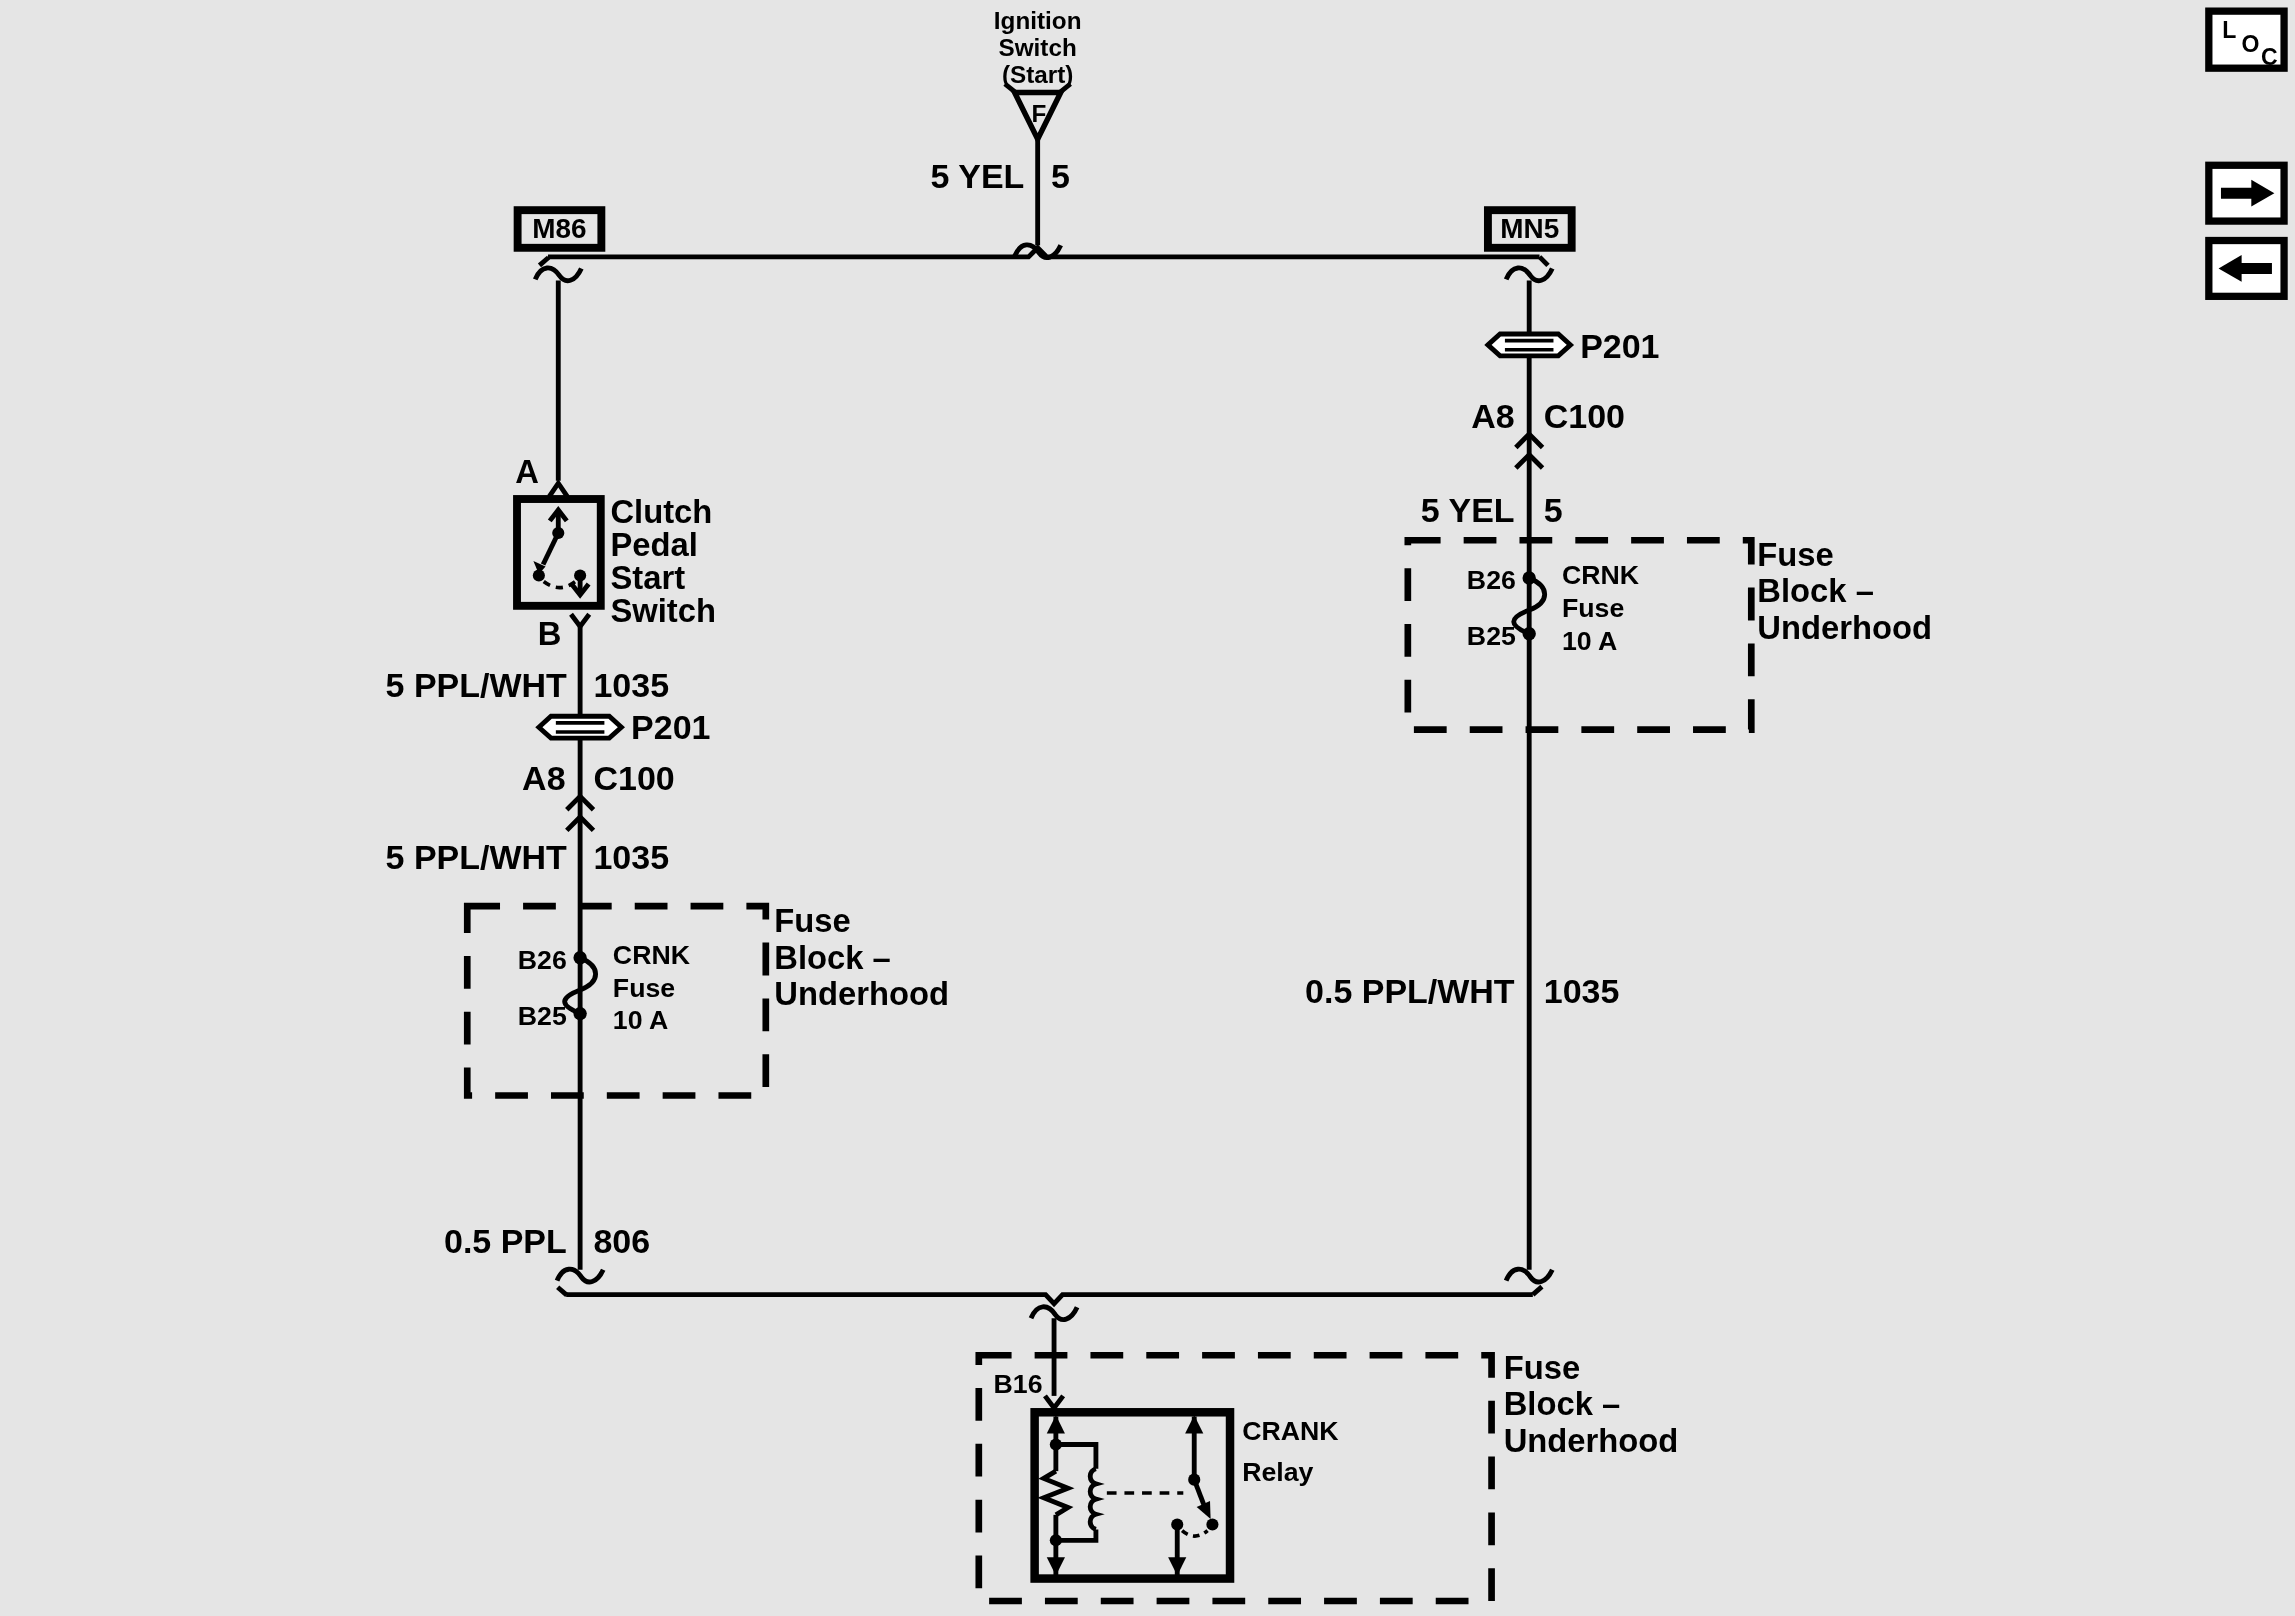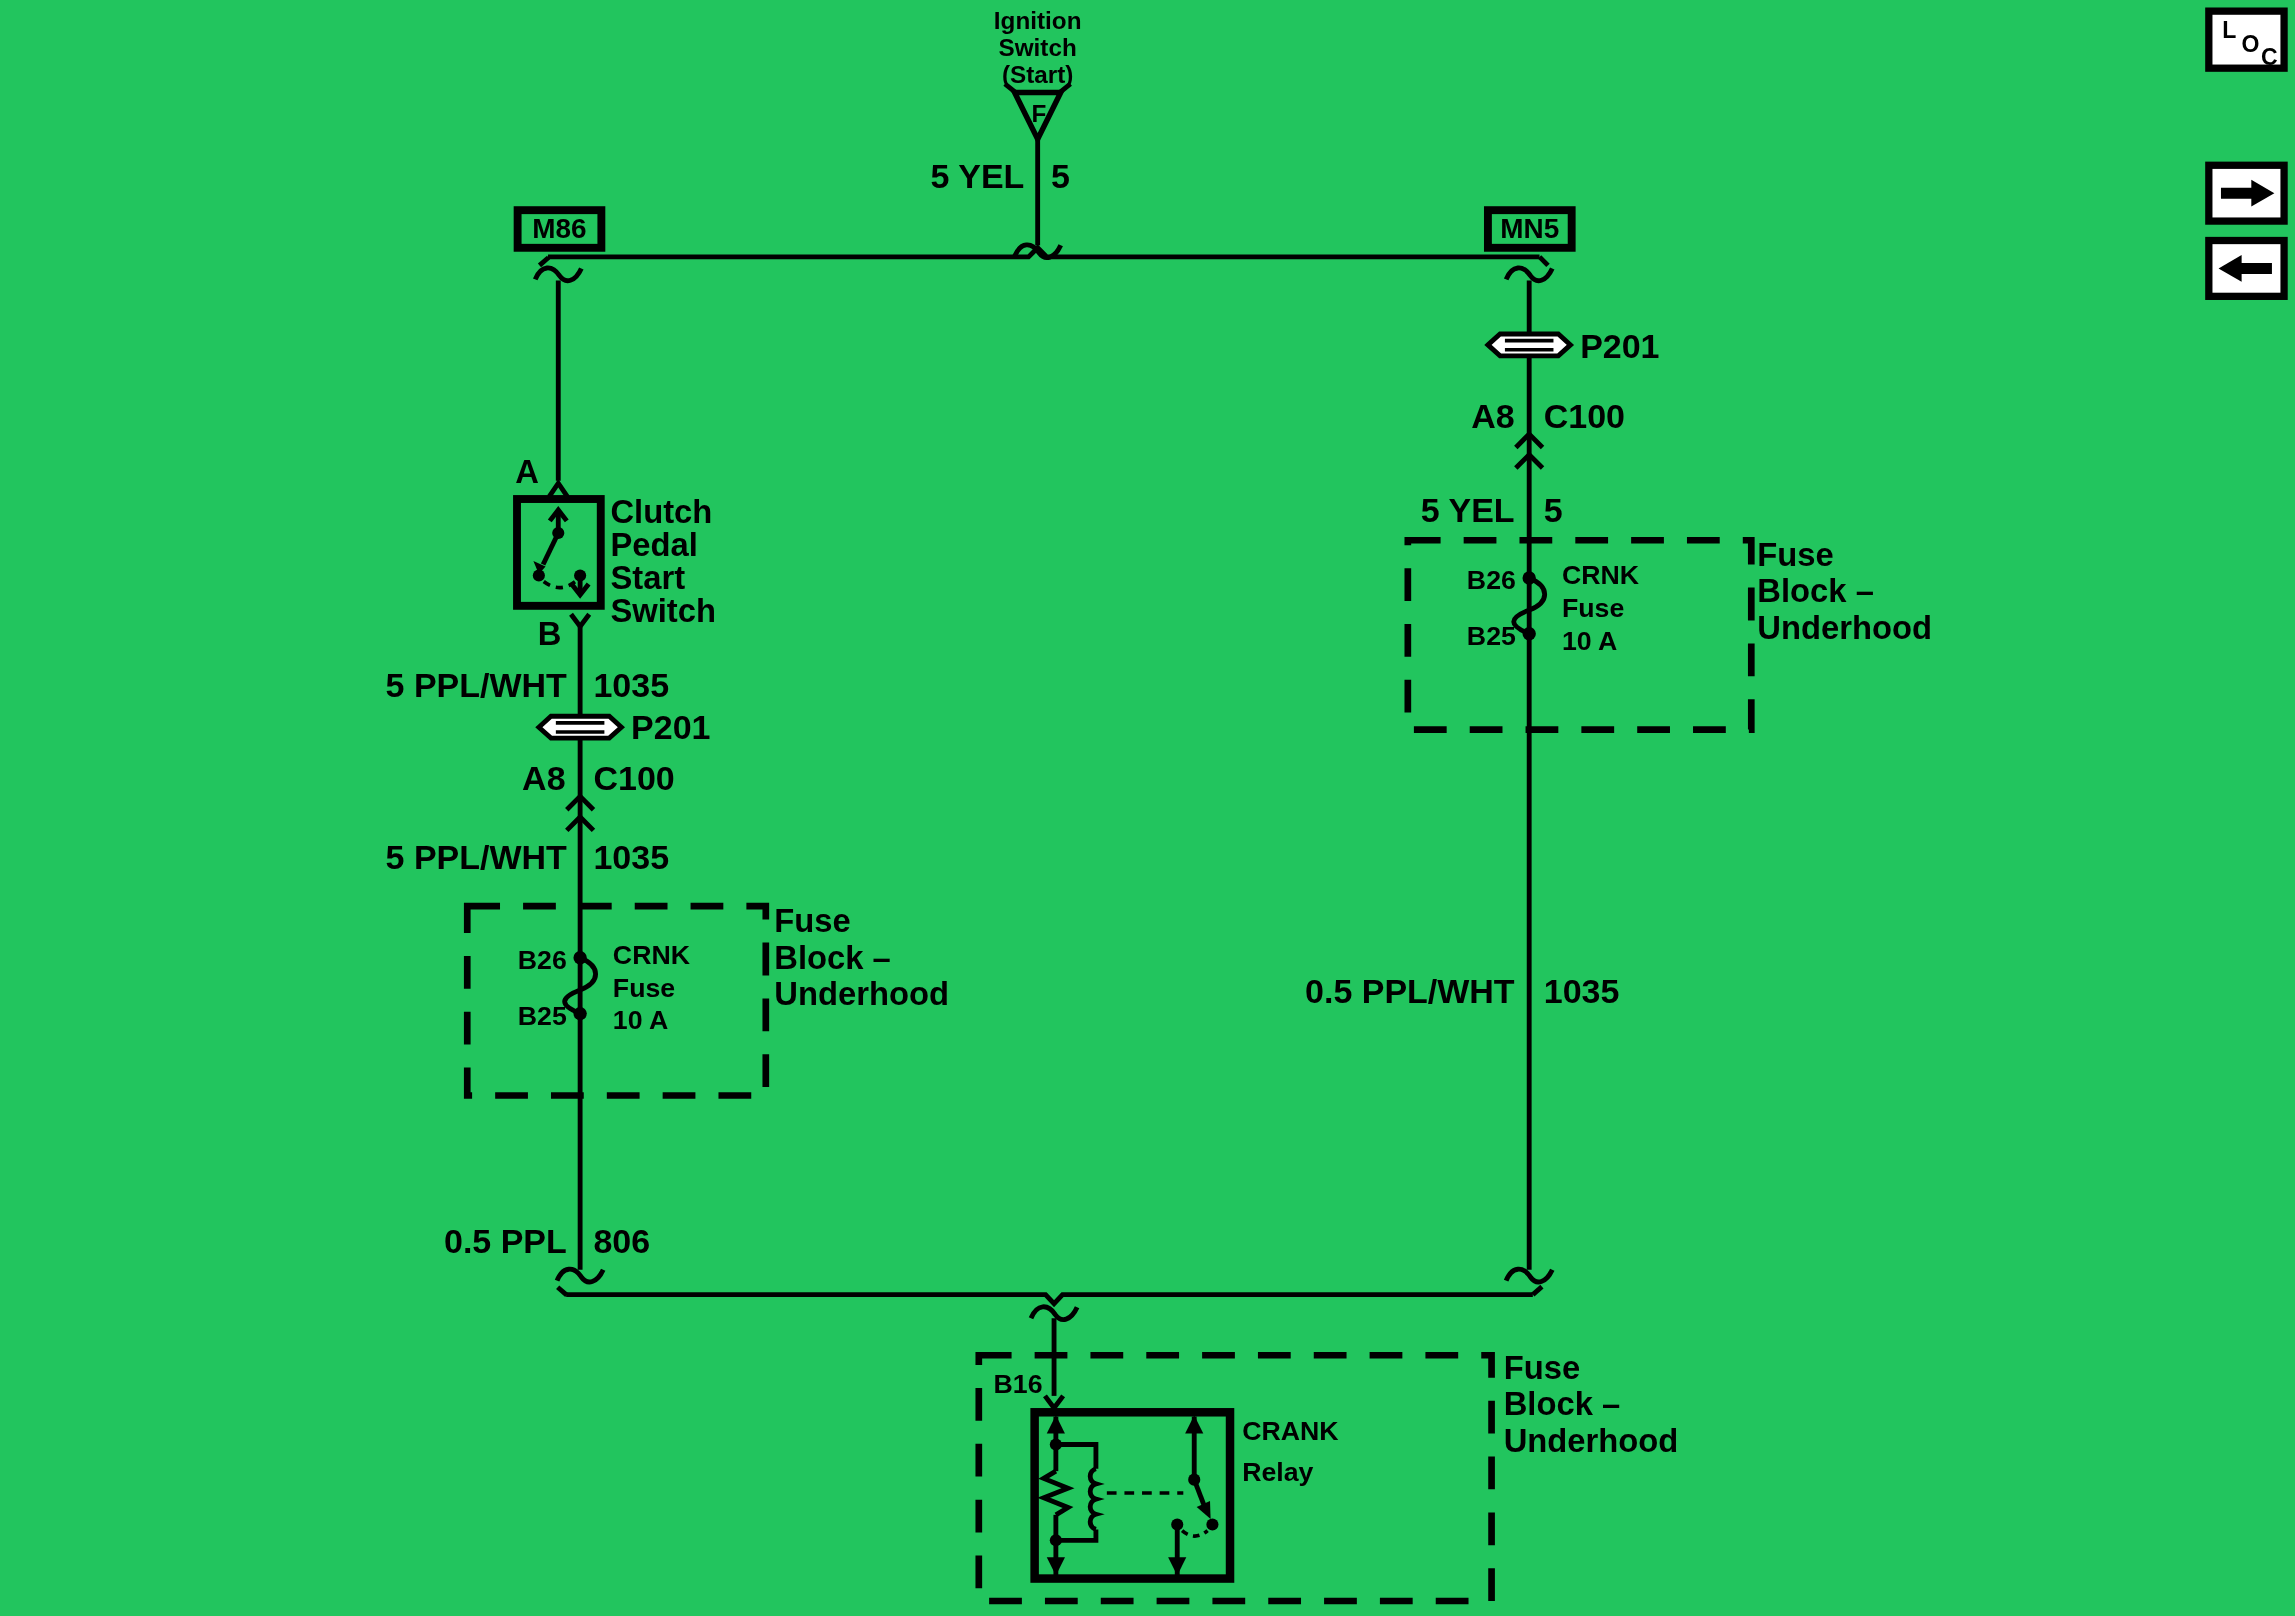--- a/index.html
+++ b/index.html
@@ -1,16 +1,16 @@
 <!DOCTYPE html>
 <html style="font-size:9.7px"><head>
 <meta charset="utf-8">
 <style>
   html,body{margin:0;padding:0;background:#ffffff;}
-  #stage{position:relative;width:2295px;height:1617px;background:#22c55e;overflow:hidden;}
+  #stage{position:relative;width:2295px;height:1617px;background:#e5e5e5;overflow:hidden;}
   svg{position:absolute;left:0;top:0;}
   text{font-family:"Liberation Sans", sans-serif;font-weight:bold;fill:#000;}
   .t56{font-size:56px;}
   .t54{font-size:54px;}
   .t46{font-size:46px;}
   .t44{font-size:44px;}
   .t40{font-size:40px;}
   .t38{font-size:38px;}
   .wire{stroke:#000;stroke-width:8;fill:none;}
   .wire6{stroke:#000;stroke-width:6;fill:none;}

